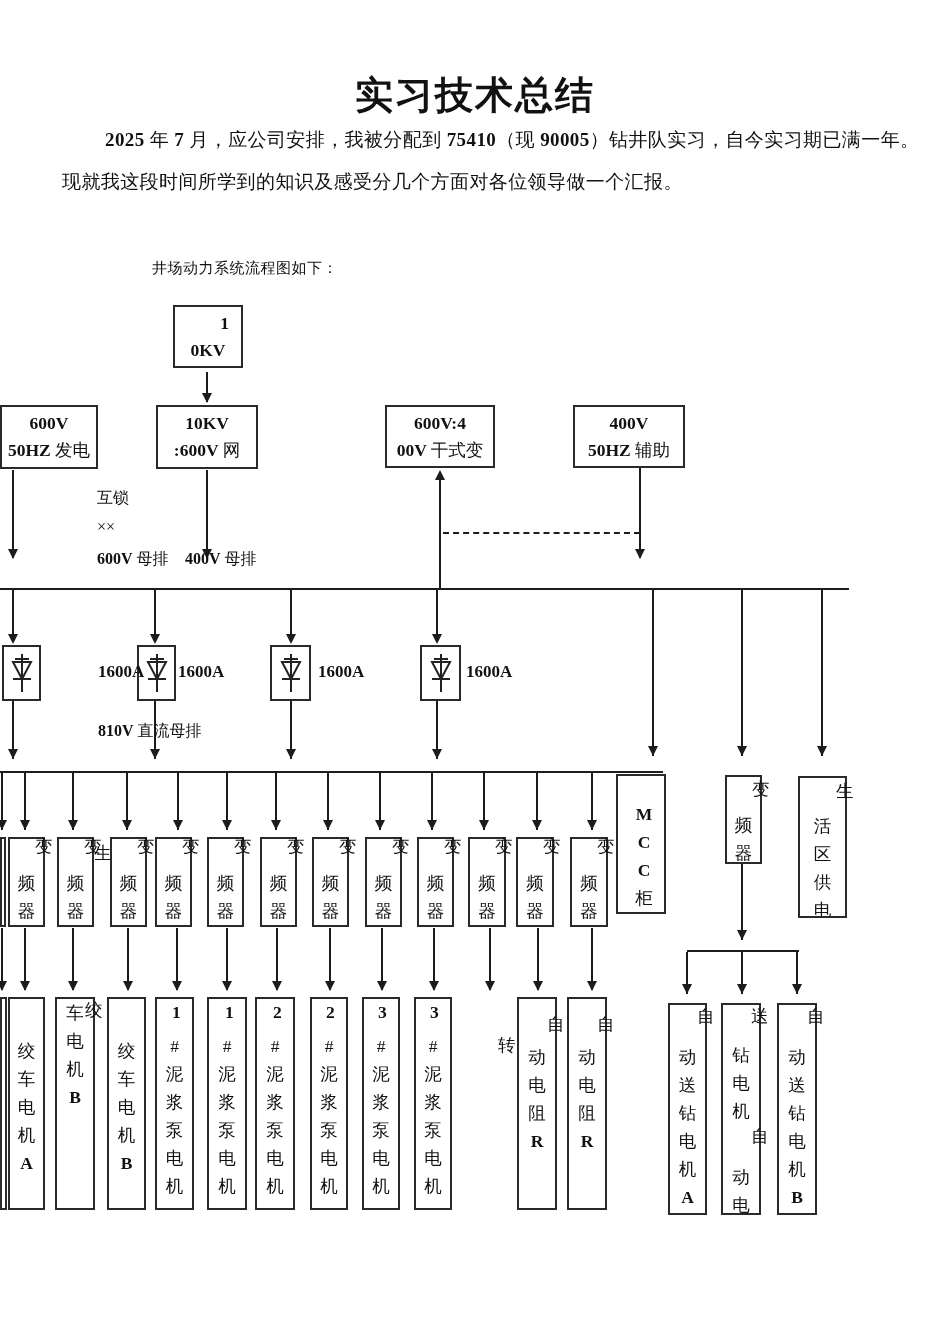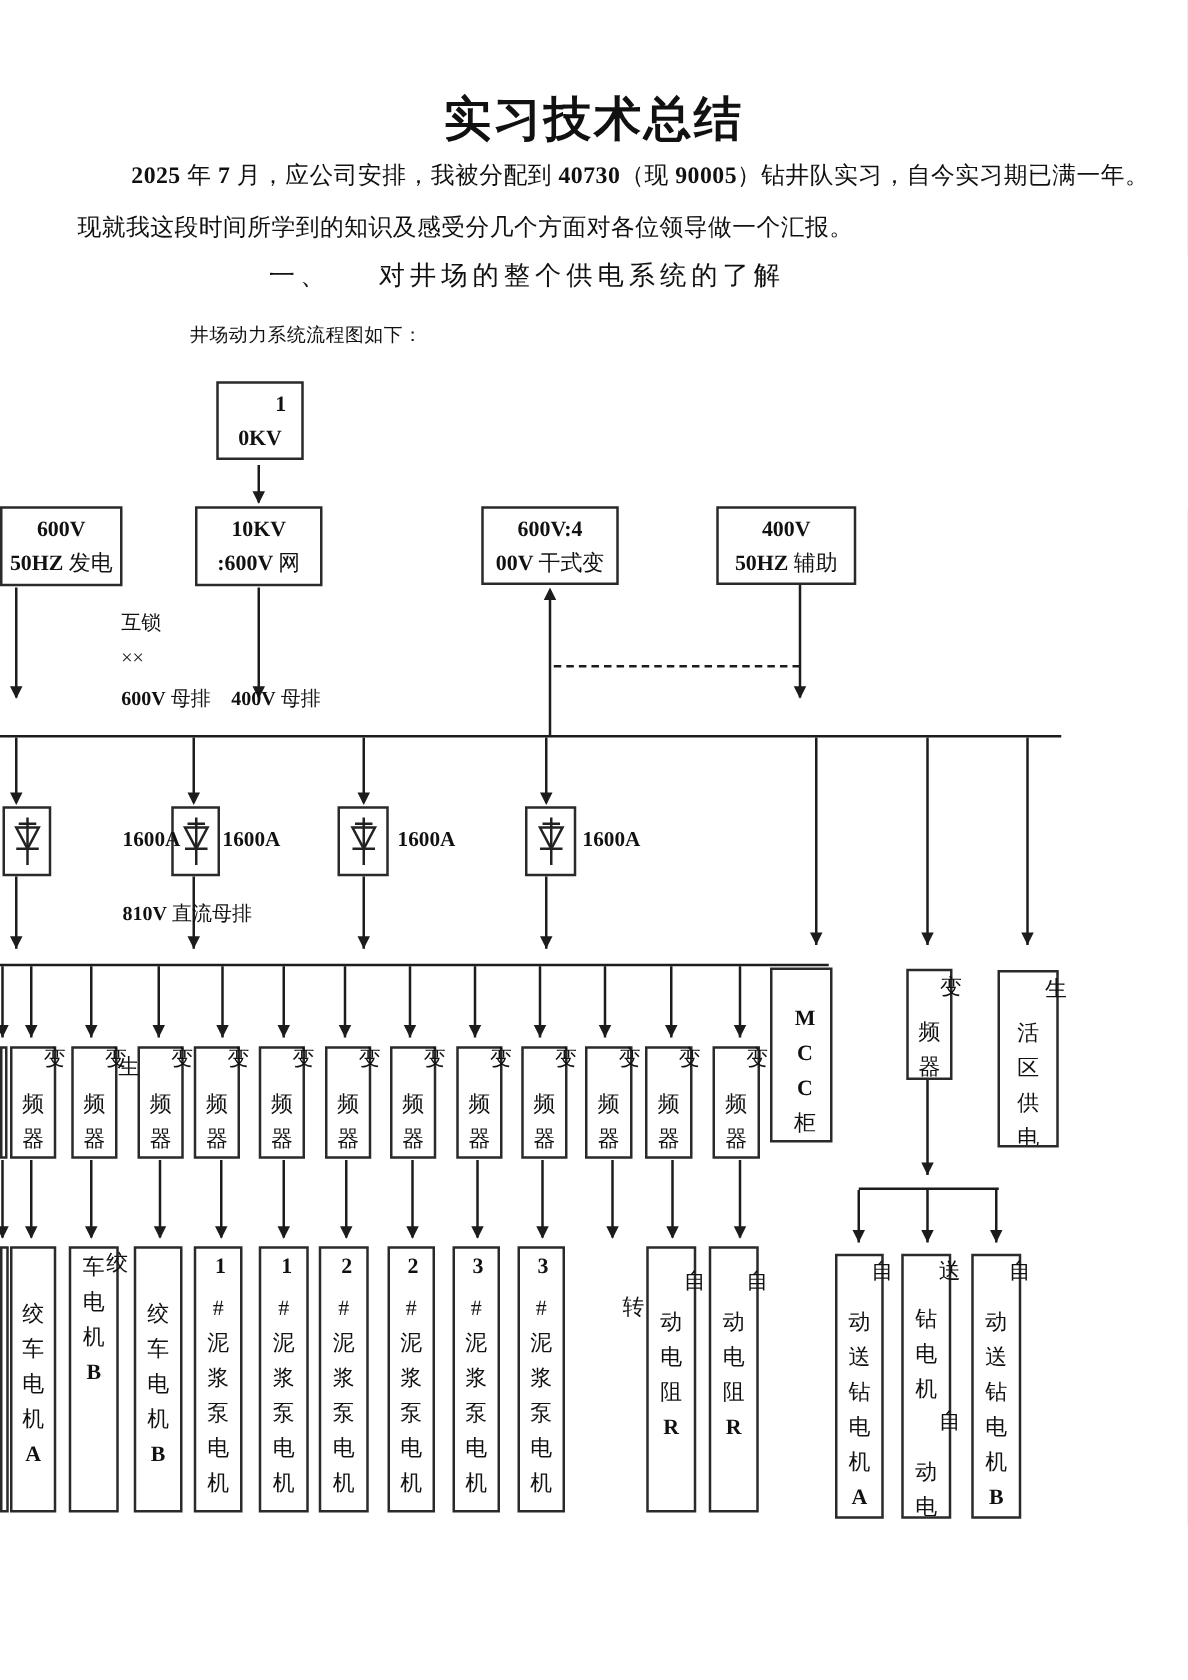--- a/index.html
+++ b/index.html
@@ -38,24 +38,23 @@
   .amp{position:absolute;font-size:17px;font-weight:bold;white-space:nowrap}
   .diode{stroke:#222;stroke-width:2;fill:none}
 </style>
 </head>
 <body>
 
 <div class="page">
 
   <div class="title">实习技术总结</div>
 
-  <div class="pline" style="left:105px;top:127px"><span class="b">2025</span><span> 年 </span><span class="b">7</span><span> 月，应公司安排，我被分配到 </span><span class="b">40730</span><span>（现 </span><span class="b">90005</span><span>）钻井队实习，自今实习期已满一年。</span></div>
+  <div class="pline" style="left:105px;top:127px"><span class="b">2025</span><span> 年 </span><span class="b">7</span><span> 月，应公司安排，我被分配到 </span><span class="b">75410</span><span>（现 </span><span class="b">90005</span><span>）钻井队实习，自今实习期已满一年。</span></div>
   <div class="pline" style="left:62px;top:169px">现就我这段时间所学到的知识及感受分几个方面对各位领导做一个汇报。</div>
 
-  <div class="heading"><span class="hnum">一、</span><span>对井场的整个供电系统的了解</span></div>
 
   <div class="caption">井场动力系统流程图如下：</div>
 
   <i class="vl" style="left:206px;top:372px;height:30px"></i>
     <i class="ah" style="left:202px;top:393px"></i>
   <i class="vl" style="left:12px;top:470px;height:88px"></i>
     <i class="ah" style="left:8px;top:549px"></i>
   <i class="vl" style="left:206px;top:470px;height:88px"></i>
     <i class="ah" style="left:202px;top:549px"></i>
   <i class="vl" style="left:639px;top:468px;height:90px"></i>

